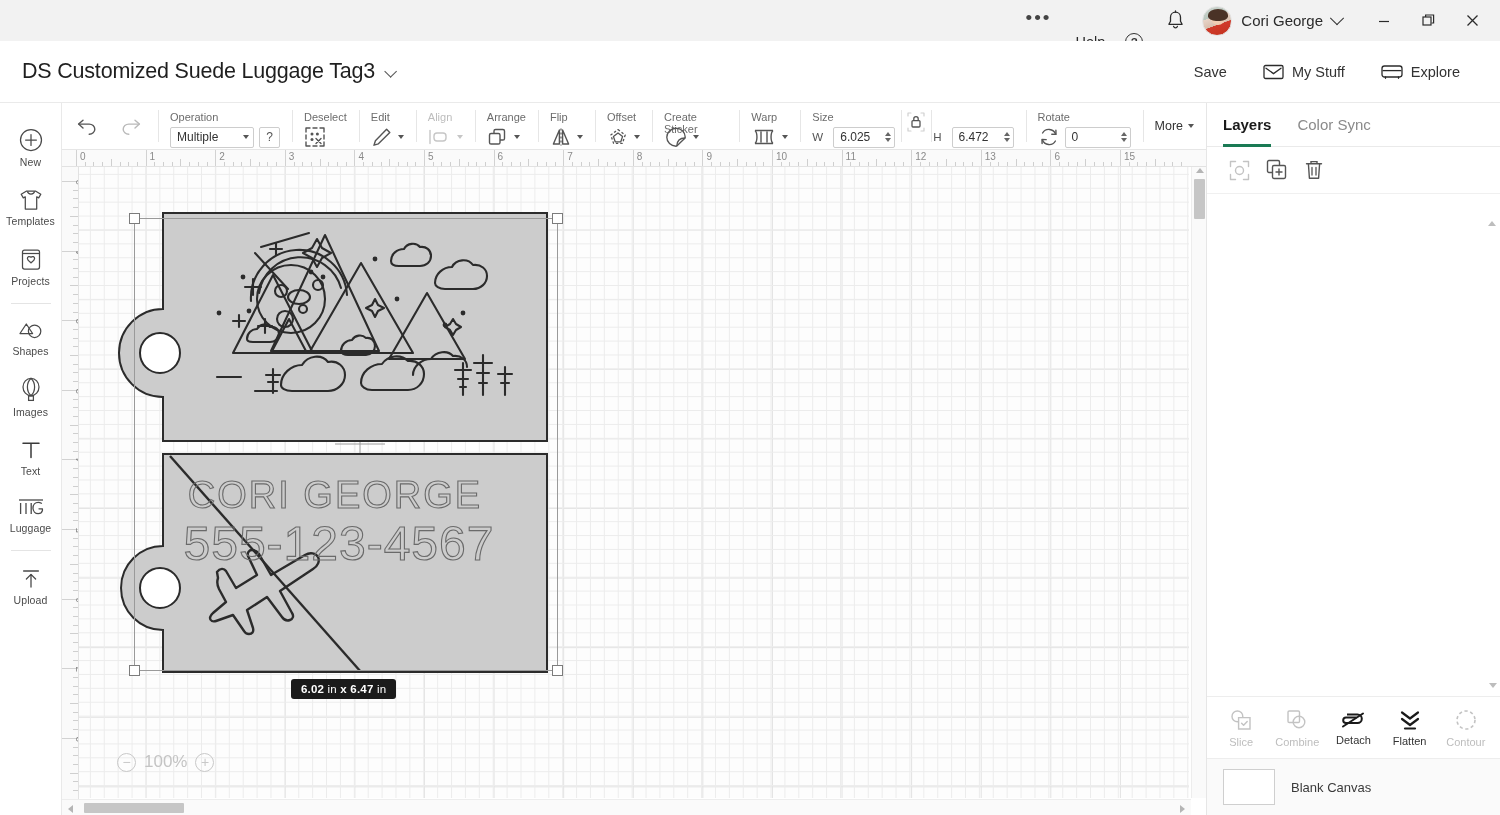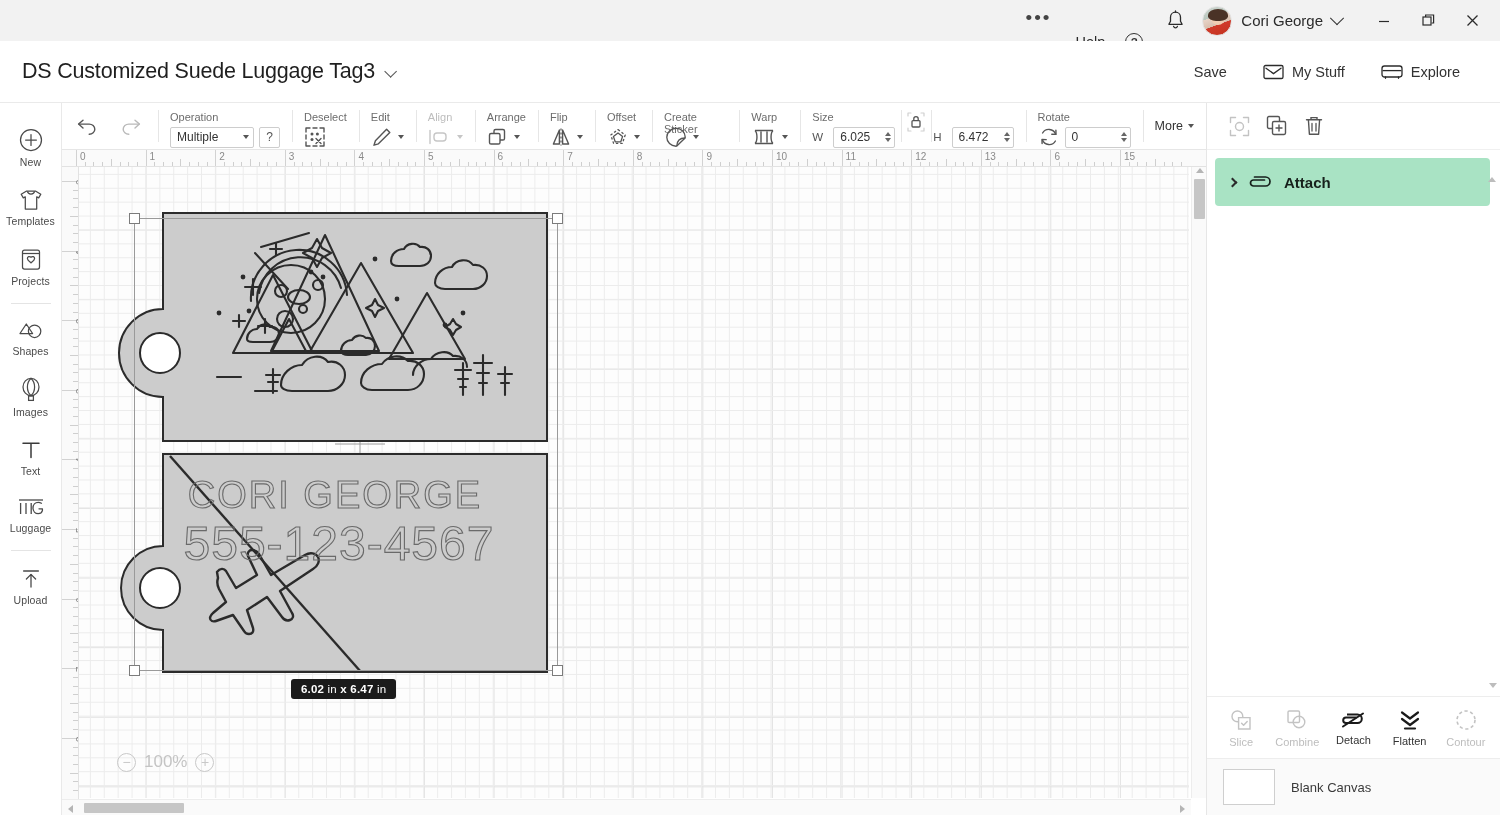--- a/index.html
+++ b/index.html
@@ -923,20 +923,24 @@
     <span class="thumb"></span>
   </div>
   <div id="scroll-h">
     <span class="arrow-l"></span>
     <span class="thumb"></span>
     <span class="arrow-r"></span>
   </div>
 </div>
 
 <div id="right-panel">
+  <div id="rp-tabs">
+    <div class="rp-tab active">Layers</div>
+    <div class="rp-tab">Color Sync</div>
+  </div>
 
   <div id="rp-tools">
     <span>
       <svg width="21" height="21" viewBox="0 0 21 21" opacity=".35">
           <path d="M1.5 1.5h5M14.5 1.5h5M1.5 1.5v5M19.5 1.5v5M1.5 19.5h5M14.5 19.5h5M1.5 19.5v-5M19.5 19.5v-5" stroke="#555" stroke-width="1.4" stroke-linecap="round"></path>
           <circle cx="10.5" cy="10.5" r="4" fill="none" stroke="#555" stroke-width="1.4"></circle>
         </svg>
     </span>
     <span>
       <svg width="22" height="22" viewBox="0 0 22 22">
@@ -949,29 +953,20 @@
       <svg width="20" height="22" viewBox="0 0 20 22">
           <path d="M2.5 4.8h15" stroke="#555" stroke-width="1.4" stroke-linecap="round"></path>
           <path d="M7 4.8V2.6h6v2.2" fill="none" stroke="#555" stroke-width="1.4"></path>
           <path d="M4.4 4.8l1 14.4h9.2l1-14.4" fill="none" stroke="#555" stroke-width="1.4" stroke-linejoin="round"></path>
           <path d="M8 8.4v7.6M12 8.4v7.6" stroke="#555" stroke-width="1.3" stroke-linecap="round"></path>
         </svg>
     </span>
   </div>
 
   <div id="layer-list">
-    <div class="layer-row">
-      <span class="layer-chev"></span>
-      <span>
-        <svg width="24" height="16" viewBox="0 0 24 16">
-            <path d="M6.5 3h11a4.5 4.5 0 0 1 0 9H5.5a3 3 0 0 1 0-6h11" fill="none" stroke="#17211c" stroke-width="1.7" stroke-linecap="round"></path>
-          </svg>
-      </span>
-      <span>Attach</span>
-    </div>
     <div id="layer-scroll">
       <span class="up"></span>
       <span class="dn"></span>
     </div>
   </div>
 
   <div id="rp-bottom">
     <div class="bt disabled">
       <svg width="24" height="24" viewBox="0 0 24 24">
           <path d="M3 8.4a5.4 5.4 0 1 1 10.8 0 5.4 5.4 0 0 1-10.8 0z" fill="none" stroke="#555" stroke-width="1.4"></path>

